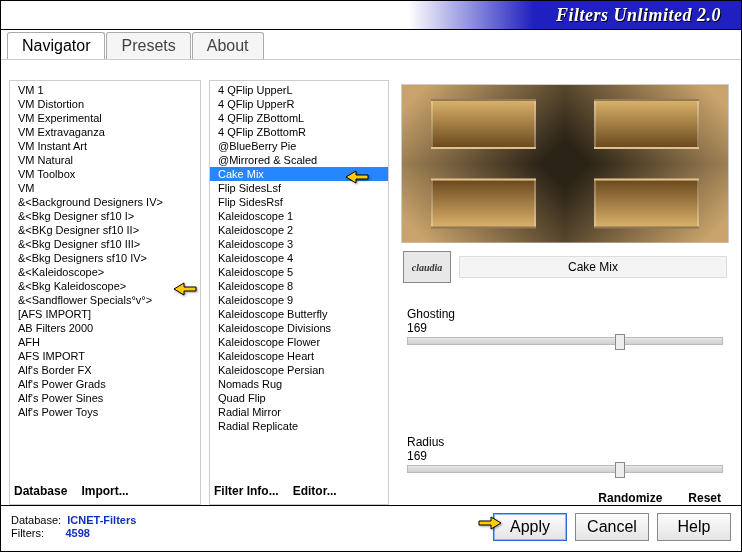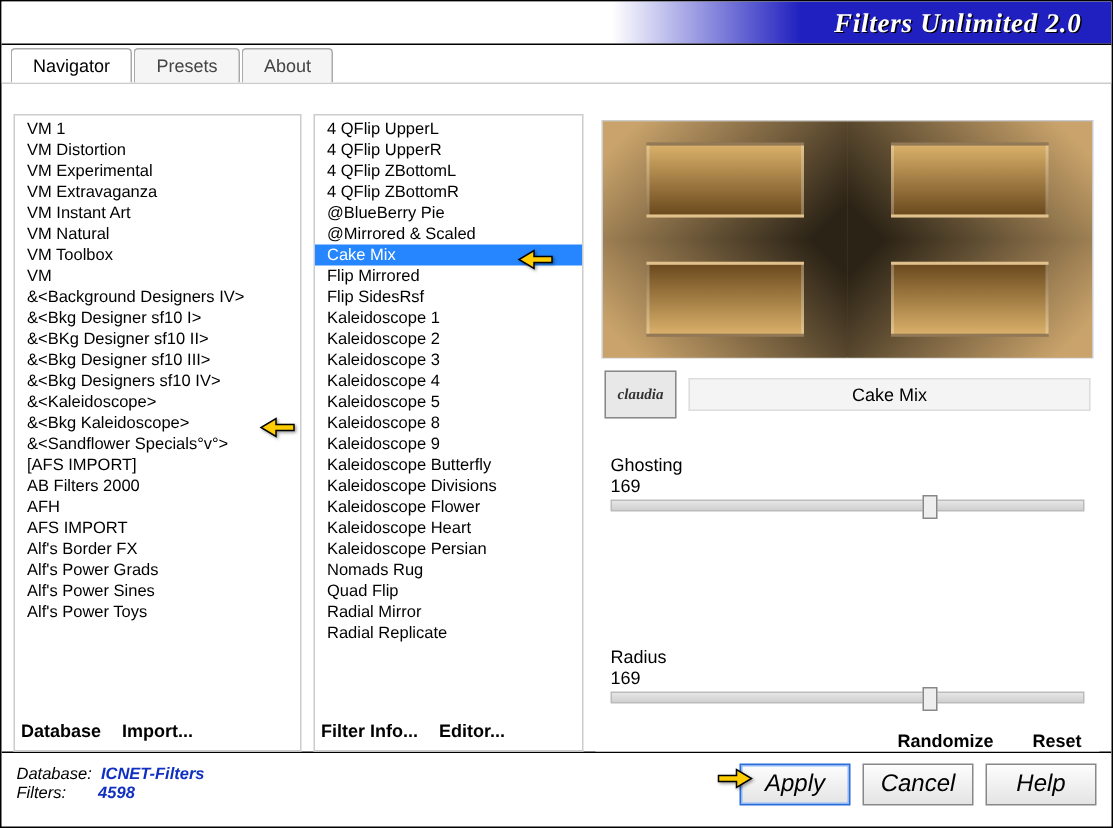--- a/index.html
+++ b/index.html
@@ -1,20 +1,20 @@
 <!DOCTYPE html>
 <html><head>
 <meta charset="utf-8">
 <style>
 * { box-sizing: border-box; margin: 0; padding: 0; font-family: "Segoe UI", Tahoma, Arial, sans-serif; }
 body { width: 742px; height: 552px; background: #fff; border: 1px solid #000; position: relative; overflow: hidden; }
 .titlebar { height: 30px; background: linear-gradient(90deg,#fff 0%,#fff 55%,#2020c0 72%,#2020c0 100%); display: flex; align-items: center; justify-content: flex-end; padding-right: 20px; border-bottom: 2px solid #000; }
 .titlebar-text { font: 700 italic 18px "Georgia",serif; color: #fff; text-shadow: 1px 1px 0 #000; letter-spacing: .5px; }
 .tabs { display: flex; padding: 2px 6px 0 6px; background: #fff; margin-top: -1px; }
-.tab { padding: 4px 14px; border: 1px solid #aaa; border-bottom: none; background: #fff; font-size: 12px; margin-right: 1px; border-radius: 3px 3px 0 0; cursor: pointer; }
+.tab { padding: 4px 14px; border: 1px solid #aaa; border-bottom: none; background: #fff; font-size: 16px; margin-right: 1px; border-radius: 3px 3px 0 0; cursor: pointer; }
 .tab.active { background: #fff; position: relative; z-index: 2; }
 .tab:not(.active){ background:#f5f5f5; color:#444;}
 .main { display: flex; height: 446px; border-top: 1px solid #ccc; padding: 20px 8px 0 8px; gap: 8px; }
 .col { border: 1px solid #ccc; background: #fff; overflow: hidden; display: flex; flex-direction: column; }
 .col-list { flex: 0 0 192px; }
 .col-filters { flex: 0 0 180px; }
 .col-preview { flex: 1; border: none; background: #fff; }
 .listbox { flex: 1; overflow-y: auto; font-size: 11px; padding: 2px 0; }
 .listbox::-webkit-scrollbar { width: 15px; }
 .listbox::-webkit-scrollbar-track { background: #f0f0f0; border-left: 1px solid #ddd; }
@@ -31,21 +31,21 @@
 .tile { width:50%; height:50%; background:linear-gradient(135deg,#c9a36b 10%,#2b2316 90%); position:relative; }
 .tile::after{content:"";position:absolute;inset:18%;background:linear-gradient(#d9b06a,#6b4a1e);border:2px solid rgba(255,255,255,.25);}
 .wm { display:flex; align-items:center; gap:8px; padding:2px 6px 8px 6px; }
 .wm-badge{ width:48px;height:32px;border:1px solid #888;background:#e8e8e8;display:flex;align-items:center;justify-content:center;font:italic 700 10px Georgia;color:#333;}
 .wm-label{ flex:1;text-align:center;font-size:12px;background:#f4f4f4;border:1px solid #ddd;padding:3px;}
 .param { padding:4px 10px; font-size:12px; }
 .param-row { display:flex; justify-content:center; margin:12px 0 2px;flex-direction:column; }
 .slider { height:8px; background:linear-gradient(#e6e6e6,#d0d0d0); border:1px solid #bbb; position:relative; }
 .slider .thumb{ position:absolute; top:-4px; width:10px; height:16px; background:#eee; border:1px solid #888; }
 .rr-row{ display:flex; justify-content:flex-end; gap:26px; padding:14px 12px 0 0; font-size:12px; font-weight:700;}
-.footer { display:flex; align-items:center; padding:6px 10px; border-top:1px solid #000; font-size:11px; gap:14px; height:42px;font-style:italic;}
+.footer { display:flex; align-items:center; padding:6px 10px; border-top:1px solid #000; font-size:11px; gap:14px; height:42px;}
 .footer-left { display:flex; flex-direction:column; gap:1px; }
 .footer-left span b{color:#1030c0;}
 .footer-btns { margin-left:auto; display:flex; gap:8px; align-items:center; }
 .btn { min-width:74px; padding:4px 10px; border:1px solid #888; background:linear-gradient(#fdfdfd,#e4e4e4); font-size:16px; text-align:center; cursor:pointer; }
 .btn.primary{ border:1px solid #2a6cd8; box-shadow:0 0 0 1px #8fb8f5 inset;}
 .apply-wrap{position:relative;}
 </style>
 </head>
 <body>
 
@@ -99,21 +99,21 @@
     <div class="listbox" id="fillist">
         <div class="litem">4 QFlip UpperL</div>
         <div class="litem">4 QFlip UpperR</div>
         <div class="litem">4 QFlip ZBottomL</div>
         <div class="litem">4 QFlip ZBottomR</div>
         <div class="litem">@BlueBerry Pie</div>
         <div class="litem">@Mirrored &amp; Scaled</div>
         <div class="litem sel">Cake Mix<div class="pointer" style="right: 18px; top: -2px;"><svg viewBox="0 0 28 20">
               <path d="M26 10 L14 10 L14 6 L4 12 L14 18 L14 14 L26 14 Z" fill="#ffcc00" stroke="#000"></path>
             </svg></div></div>
-        <div class="litem">Flip Mirrored</div>
+        <div class="litem">Flip SidesLsf</div>
         <div class="litem">Flip SidesRsf</div>
         <div class="litem">Kaleidoscope 1</div>
         <div class="litem">Kaleidoscope 2</div>
         <div class="litem">Kaleidoscope 3</div>
         <div class="litem">Kaleidoscope 4</div>
         <div class="litem">Kaleidoscope 5</div>
         <div class="litem">Kaleidoscope 8</div>
         <div class="litem">Kaleidoscope 9</div>
         <div class="litem">Kaleidoscope Butterfly</div>
         <div class="litem">Kaleidoscope Divisions</div>

